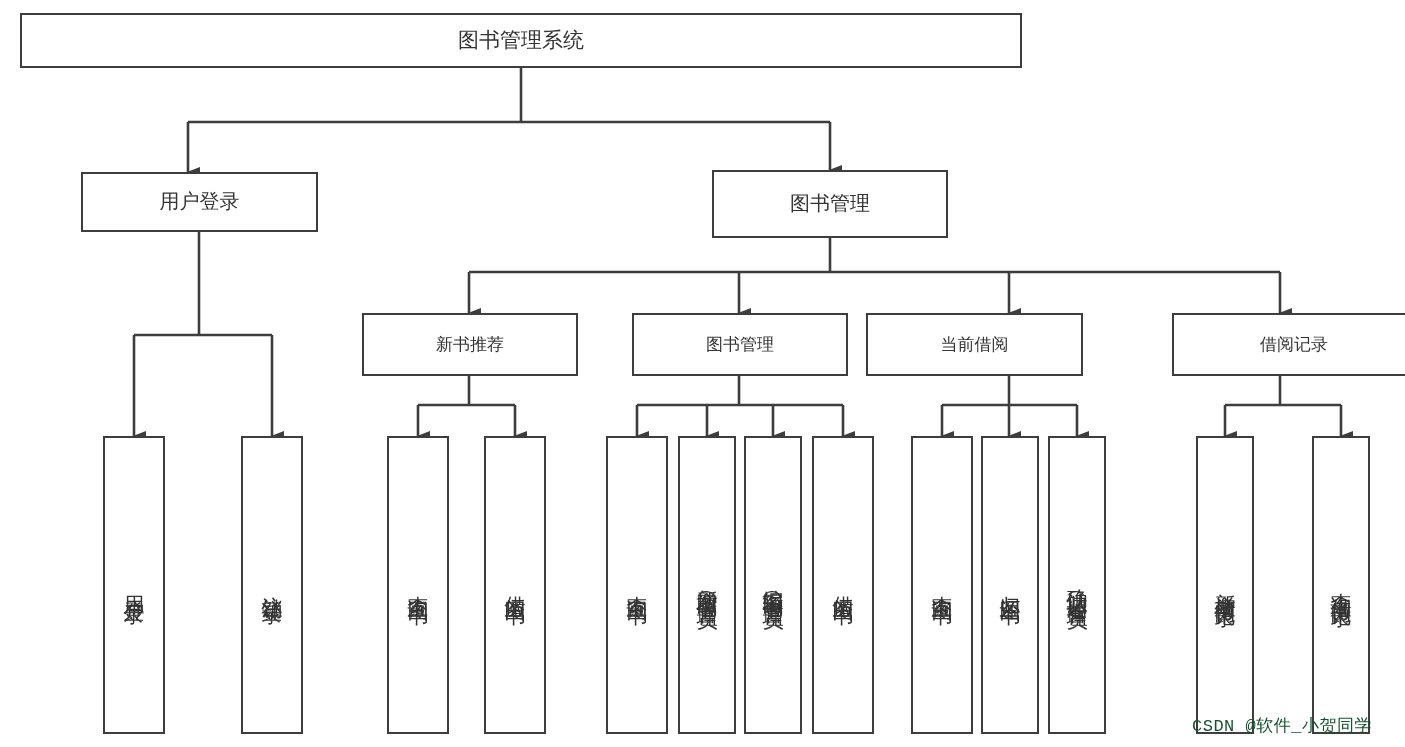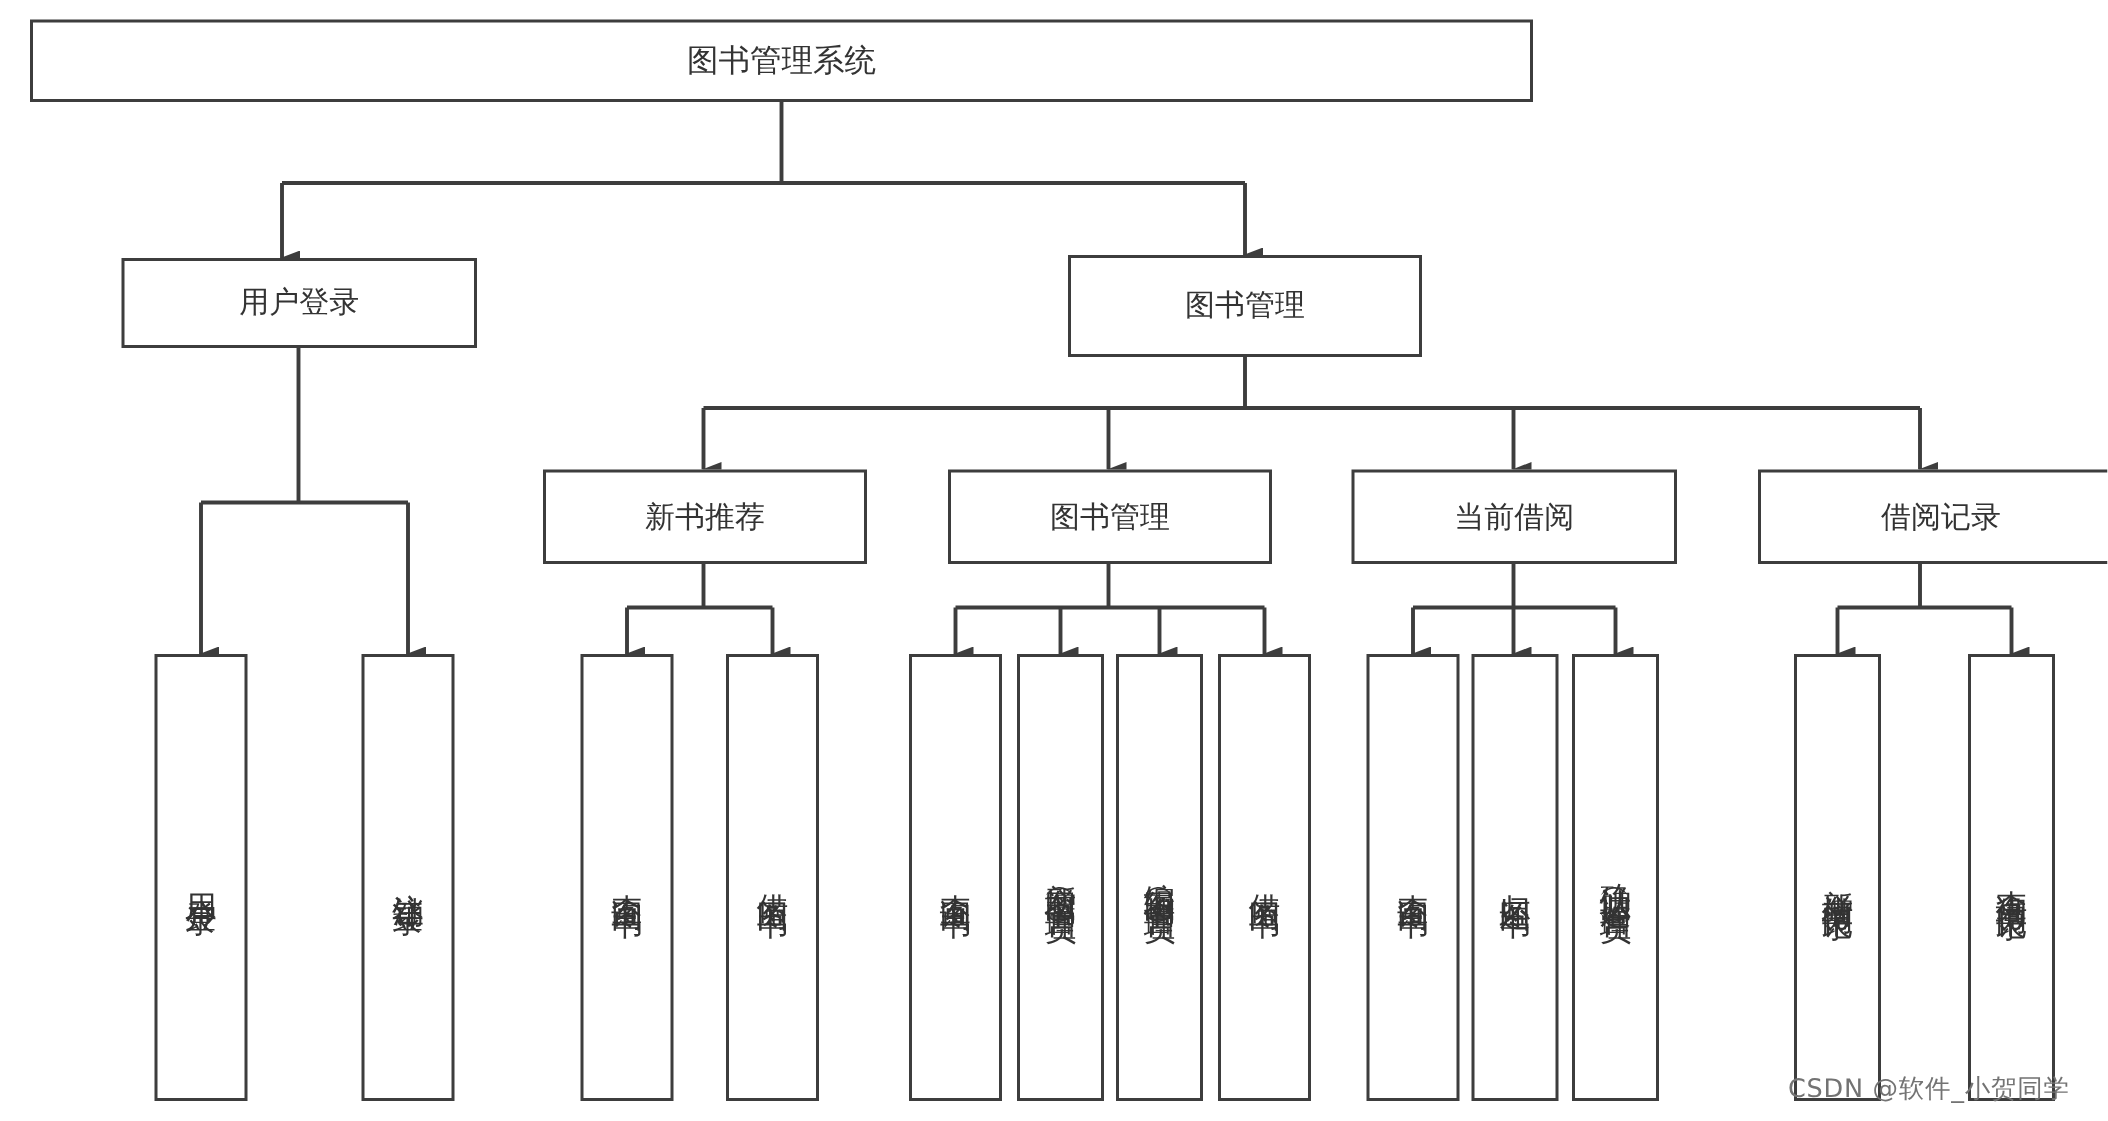--- a/index.html
+++ b/index.html
@@ -4,25 +4,25 @@
 <style>
   html,body{margin:0;padding:0;background:#ffffff;}
   body{font-family:"DejaVu Sans","Liberation Sans",sans-serif;}
   #stage{position:relative;width:1405px;height:747px;background:#ffffff;overflow:hidden;}
   #wires{position:absolute;left:0;top:0;width:1405px;height:747px;}
   .node{position:absolute;box-sizing:border-box;background:#ffffff;
         border:2.5px solid #3d3d3d;display:flex;align-items:center;justify-content:center;}
   .node .lbl{color:#333333;text-align:center;line-height:1.18;white-space:pre-line;}
   .lvl0 .lbl{font-size:21px;}
   .lvl1 .lbl{font-size:20px;}
-  .lvl2 .lbl{font-size:20px;}
+  .lvl2 .lbl{font-size:17px;}
   .leaf .lbl{font-size:21px;writing-mode:vertical-rl;text-orientation:upright;
              letter-spacing:3px;line-height:1.05;}
-  .watermark{position:absolute;color:#737373;font-size:17px;white-space:nowrap;
-             letter-spacing:.5px;}
+  .watermark{position:absolute;color:#14532d;font-size:17px;white-space:nowrap;
+             letter-spacing:.5px;font-family:Liberation Mono, monospace;}
 </style>
 </head>
 <body>
 
 <div id="stage">
 
   <svg id="wires" viewBox="0 0 1405 747" xmlns="http://www.w3.org/2000/svg">
     <defs>
       <marker id="arw" markerWidth="11" markerHeight="13" refX="5" refY="12" orient="auto" markerUnits="userSpaceOnUse">
         <path d="M0,0 L10,0 L5,13 Z" fill="#3d3d3d"></path>
@@ -82,21 +82,21 @@
   <div class="node lvl1" style="left:712px;top:170px;width:236px;height:68px;">
     <span class="lbl">图书管理</span>
   </div>
 
   <div class="node lvl2" style="left:362px;top:313px;width:216px;height:63px;">
     <span class="lbl">新书推荐</span>
   </div>
   <div class="node lvl2" style="left:632px;top:313px;width:216px;height:63px;">
     <span class="lbl">图书管理</span>
   </div>
-  <div class="node lvl2" style="left:901px;top:313px;width:217px;height:63px;">
+  <div class="node lvl2" style="left:866px;top:313px;width:217px;height:63px;">
     <span class="lbl">当前借阅</span>
   </div>
   <div class="node lvl2" style="left:1172px;top:313px;width:244px;height:63px;">
     <span class="lbl">借阅记录</span>
   </div>
 
   <div class="node leaf" style="left:103px;top:436px;width:62px;height:298px;">
     <span class="lbl">用户登录</span>
   </div>
   <div class="node leaf" style="left:241px;top:436px;width:62px;height:298px;">

